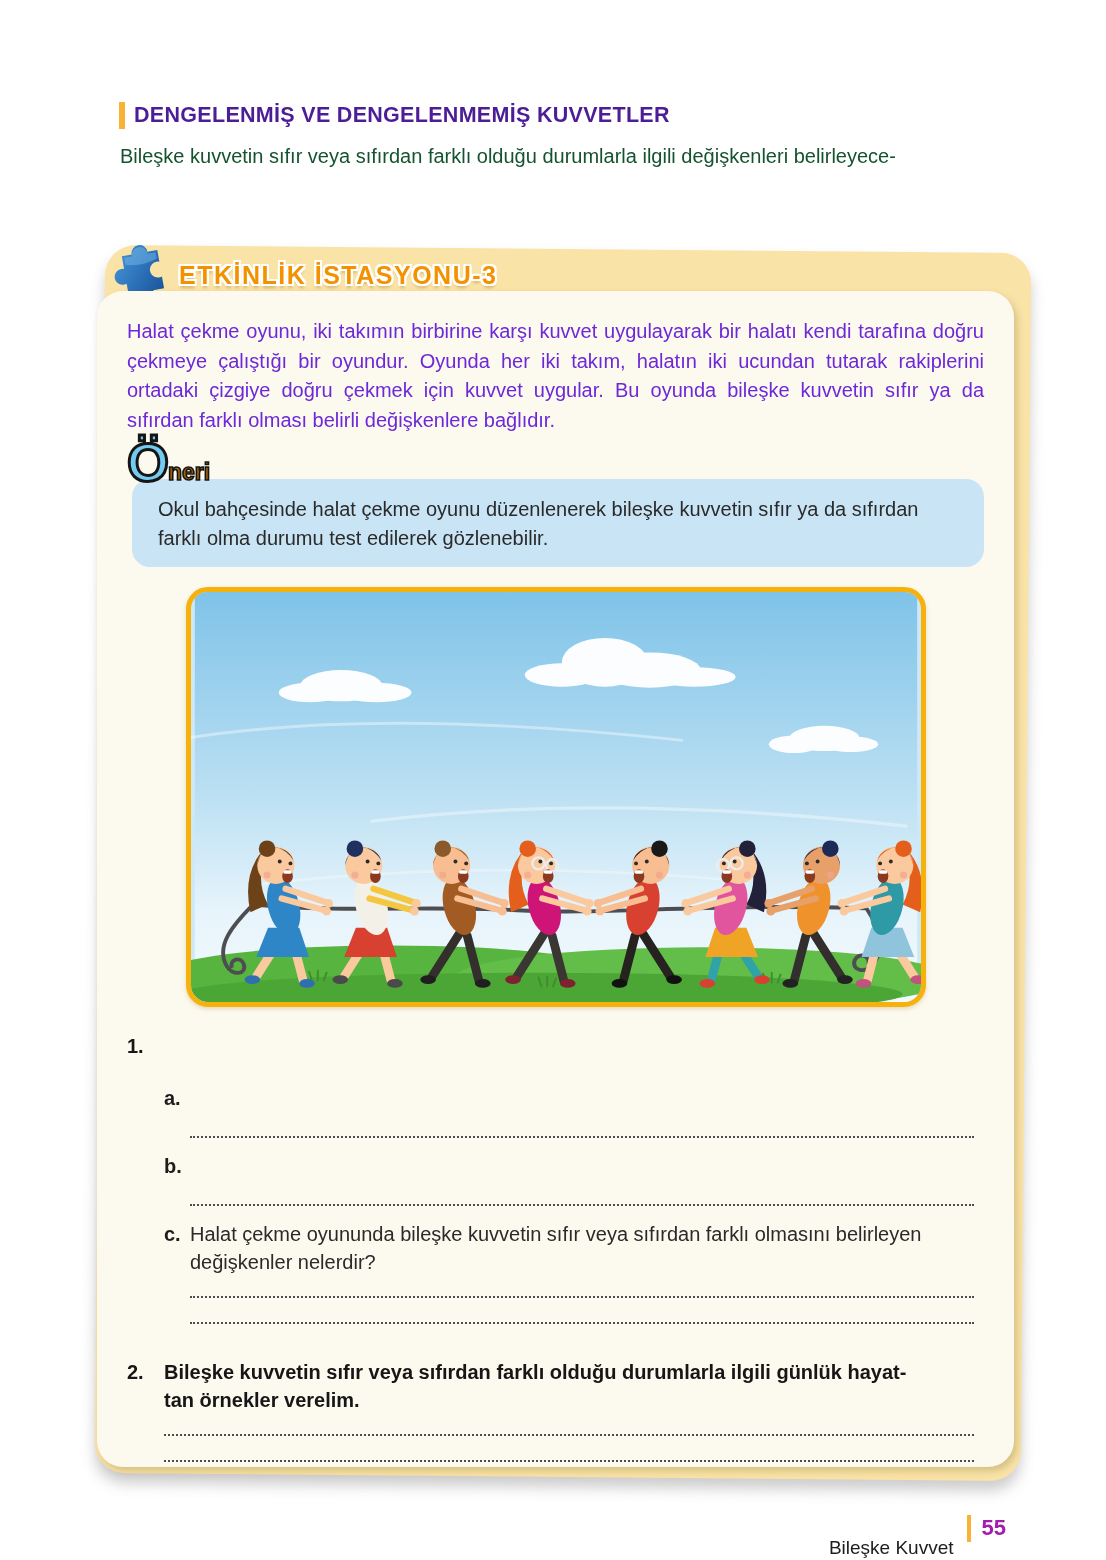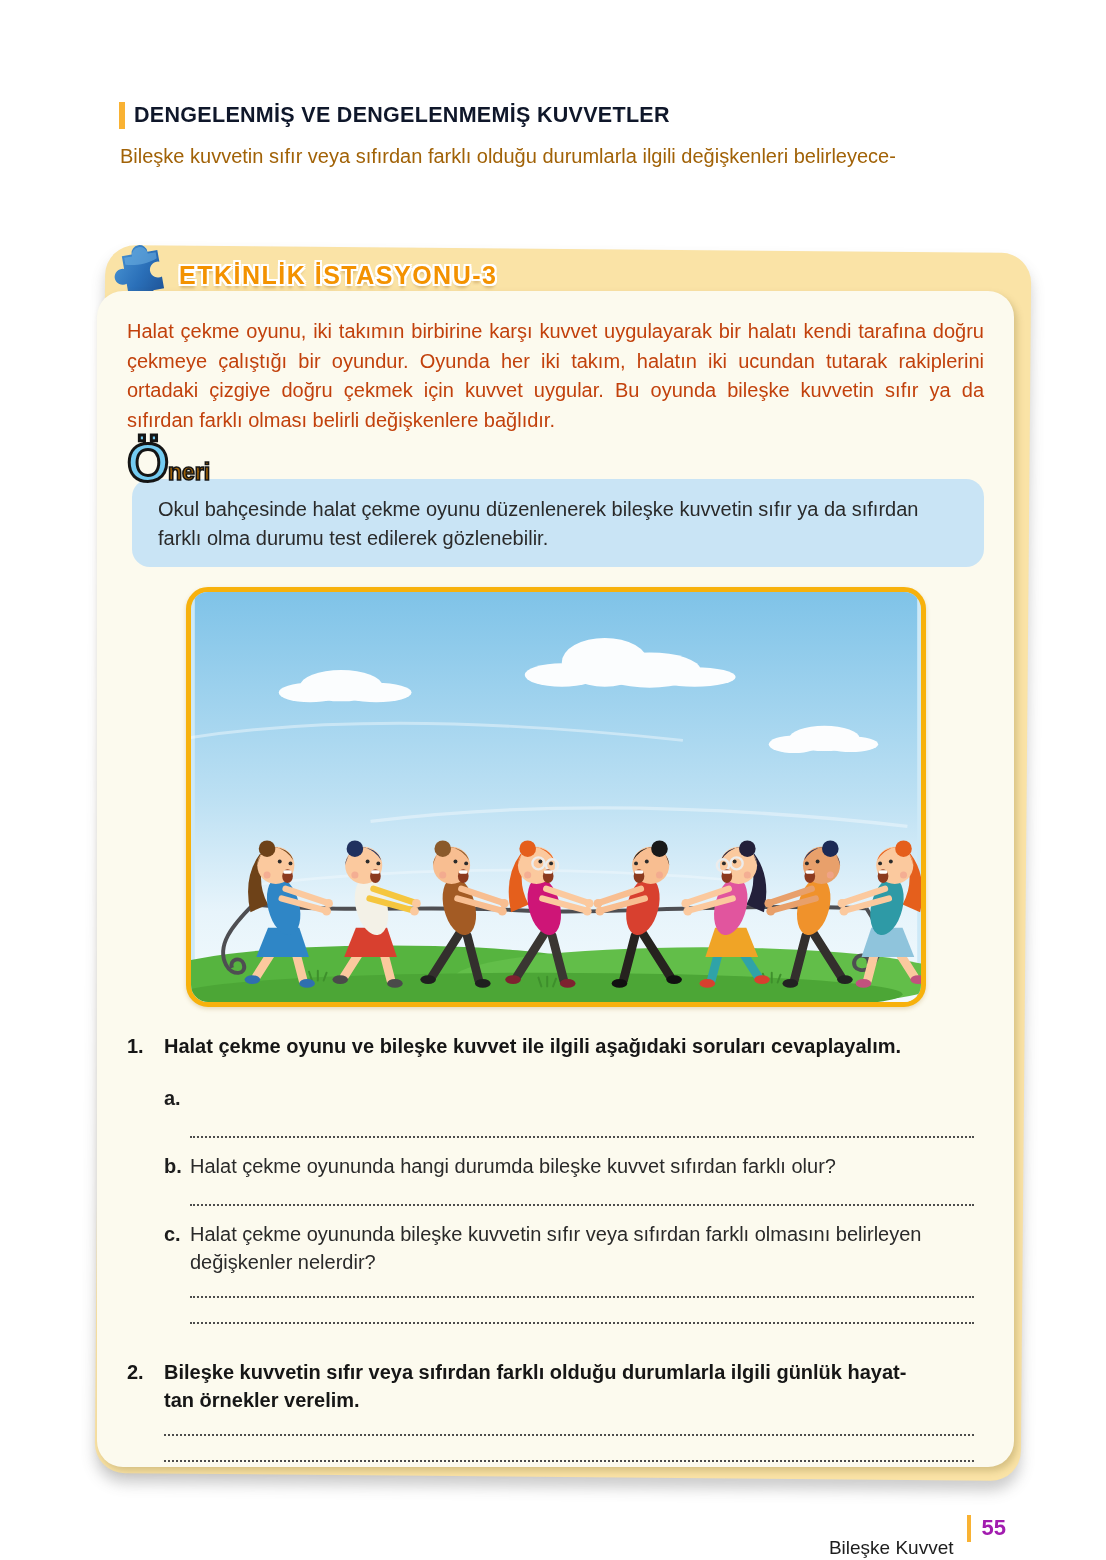--- a/index.html
+++ b/index.html
@@ -6,24 +6,24 @@
   html,body { background:#ffffff; }
   body {
     width:1106px; height:1560px; position:relative;
     font-family:"Liberation Sans", sans-serif; color:#232323;
     overflow:hidden;
   }
 
   
   .section-header { position:absolute; left:119px; top:102px; display:flex; align-items:center; }
   .accent-bar { width:6px; height:27px; background:#F9B233; margin-right:9px; }
-  .section-title { font-size:21.5px; font-weight:bold; letter-spacing:.3px; color:#0f172a; }
+  .section-title { font-size:21.5px; font-weight:bold; letter-spacing:.3px; color:#4c1d95; }
 
   .intro { position:absolute; left:120px; top:142px; width:878px;
-           font-size:20px; line-height:29px; color:#a16207; }
+           font-size:20px; line-height:29px; color:#14532d; }
 
   
   .panel-wrap { position:absolute; left:97px; top:243px; width:930px; height:1246px; }
   .panel-back {
     position:absolute; left:3px; top:6px; right:1px; bottom:12px;
     background:#FAE3A6; border-radius:30px;
     transform:rotate(0.5deg);
     box-shadow:0 10px 14px rgba(90,90,90,.30);
   }
   .banner-row { position:absolute; top:6px; left:0; right:0; height:48px; }
@@ -36,21 +36,21 @@
       0 -2px 0 #fff, 0 2px 0 #fff, -2px 0 0 #fff, 2px 0 0 #fff,
       0 4px 3px rgba(150,95,20,.35);
   }
   .panel-front {
     position:absolute; left:0; top:48px; right:13px; bottom:22px;
     background:#FCFAEE; border-radius:26px;
     box-shadow:3px 4px 7px rgba(120,100,40,.28);
     padding:26px 30px 0 30px;
   }
 
-  .activity-paragraph { font-size:20px; line-height:29.5px; text-align:justify; color:#c2410c; }
+  .activity-paragraph { font-size:20px; line-height:29.5px; text-align:justify; color:#6d28d9; }
 
   .oneri-wrap { position:relative; margin-top:44px; }
   .oneri-label { position:absolute; left:0; top:-44px; z-index:2; display:flex; align-items:flex-end; line-height:1; }
   .oneri-O {
     font-size:54px; font-weight:800; color:#74CBF1;
     -webkit-text-stroke:3px #151515; letter-spacing:0;
   }
   .oneri-rest {
     font-size:23px; font-weight:800; color:#a16207;
     -webkit-text-stroke:1.6px #151515; margin-left:-1px; padding-bottom:5px;
@@ -224,31 +224,29 @@
         <g transform="translate(705 402) scale(-1 1)">
             <use href="#kid" style="--skin:#FBC99E; --hair:#E55F1C; --hairback:#E55F1C; --shirt:#2E9AA6; --skirt:#8FC4DC; --pants:#FBC99E; --shoes:#C2527E;"></use>
           </g>
       </svg>
     </div>
 
     <div class="questions">
 
       <div class="q-row">
         <div class="q-num">1.</div>
-        <div class="q-title">Halat çekme oyunu ve bileşke kuvvet ile ilgili aşağıdaki soruları cevaplayalım.</div>
       </div>
 
       <div class="sub-q">
         <div class="sub-label">a.</div>
       </div>
       <div class="dotline mt24"></div>
 
       <div class="sub-q mt14">
         <div class="sub-label">b.</div>
-        <div class="sub-text">Halat çekme oyununda hangi durumda bileşke kuvvet sıfırdan farklı olur?</div>
       </div>
       <div class="dotline mt24"></div>
 
       <div class="sub-q mt14">
         <div class="sub-label">c.</div>
         <div class="sub-text">Halat çekme oyununda bileşke kuvvetin sıfır veya sıfırdan farklı olmasını belirleyen değişkenler nelerdir?</div>
       </div>
       <div class="dotline mt20"></div>
       <div class="dotline mt24"></div>
 

